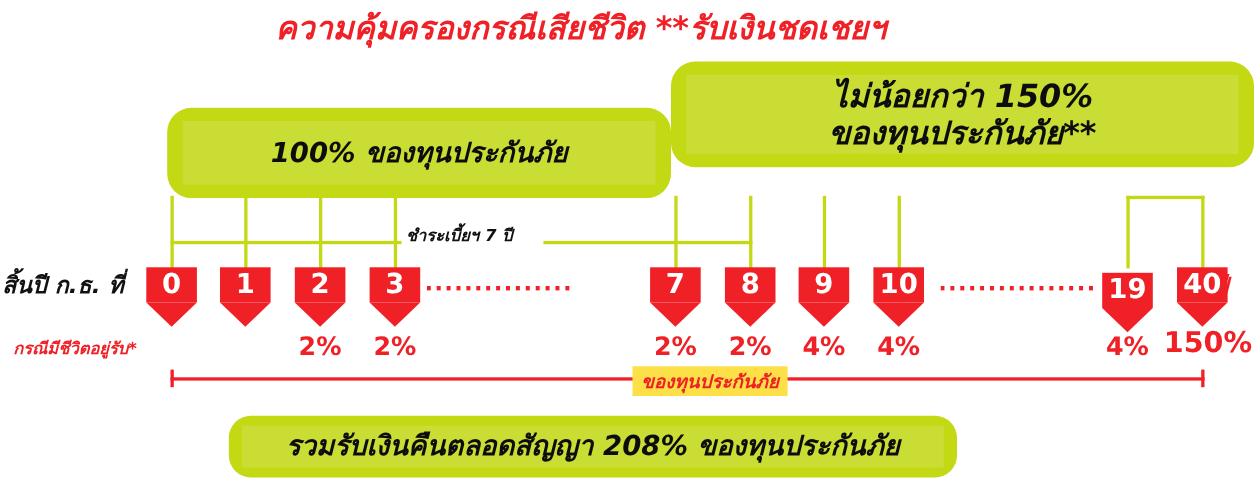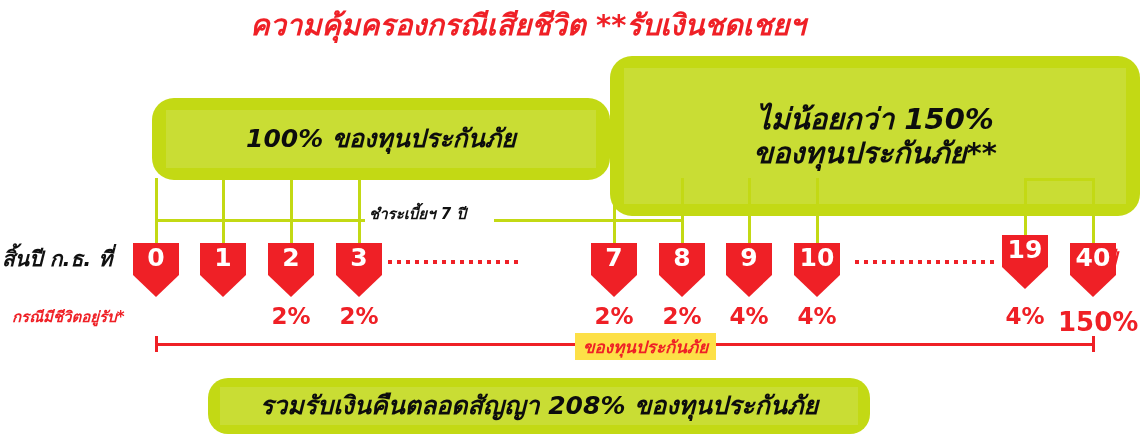--- a/index.html
+++ b/index.html
@@ -35,21 +35,21 @@
     justify-content:center;
     text-align:center;
     color:#0d0d0d;
     font-style:italic;
     font-weight:bold;
     line-height:1.18;
     white-space:nowrap;
   }
   #gbox1{left:152px;top:98px;width:458px;height:82px;}
   #gbox1 .inner{font-size:25px;}
-  #gbox2{left:610px;top:56px;width:530px;height:160px;}
+  #gbox2{left:610px;top:56px;width:530px;height:96px;}
   #gbox2 .inner{font-size:29px;}
   #gbox2 .l2{font-size:29px;}
 
   
   .vline{position:absolute;width:3px;background:#c3d914;}
   .hline{position:absolute;height:3px;background:#c3d914;}
 
   
   .arrow{position:absolute;width:46px;}
   .arrow .head{
@@ -181,37 +181,37 @@
     <div class="tri"></div>
   </div>
   <div class="arrow" style="left:726px;top:243px;">
     <div class="head"><span class="num">9</span></div>
     <div class="tri"></div>
   </div>
   <div class="arrow" style="left:794px;top:243px;">
     <div class="head"><span class="num">10</span></div>
     <div class="tri"></div>
   </div>
-  <div class="arrow" style="left:1002px;top:235px;">
+  <div class="arrow" style="left:1002px;top:248px;">
     <div class="head"><span class="num">19</span></div>
     <div class="tri"></div>
   </div>
   <div class="arrow" style="left:1070px;top:243px;">
     <div class="head"><span class="num">40</span></div>
     <div class="tri"></div>
   </div>
 
   <div class="pct" style="left:256px;top:303px;">2%</div>
   <div class="pct" style="left:324px;top:303px;">2%</div>
   <div class="pct" style="left:579px;top:303px;">2%</div>
   <div class="pct" style="left:647px;top:303px;">2%</div>
   <div class="pct" style="left:714px;top:303px;">4%</div>
   <div class="pct" style="left:782px;top:303px;">4%</div>
   <div class="pct" style="left:990px;top:303px;">4%</div>
-  <div class="pct big" style="left:1058px;top:307px;text-align:center;">150%</div>
+  <div class="pct big" style="left:1058px;top:297px;text-align:center;">150%</div>
 
   <div class="brk-h" style="left:155px;top:343px;width:940px;"></div>
   <div class="brk-v" style="left:155px;top:336px;height:16px;"></div>
   <div class="brk-v" style="left:1092px;top:336px;height:16px;"></div>
   <div id="brk-label">ของทุนประกันภัย</div>
 
   <div class="gbox" id="sumbar">
     <div class="inner">
       <span>รวมรับเงินคืนตลอดสัญญา 208% ของทุนประกันภัย</span>
     </div>

